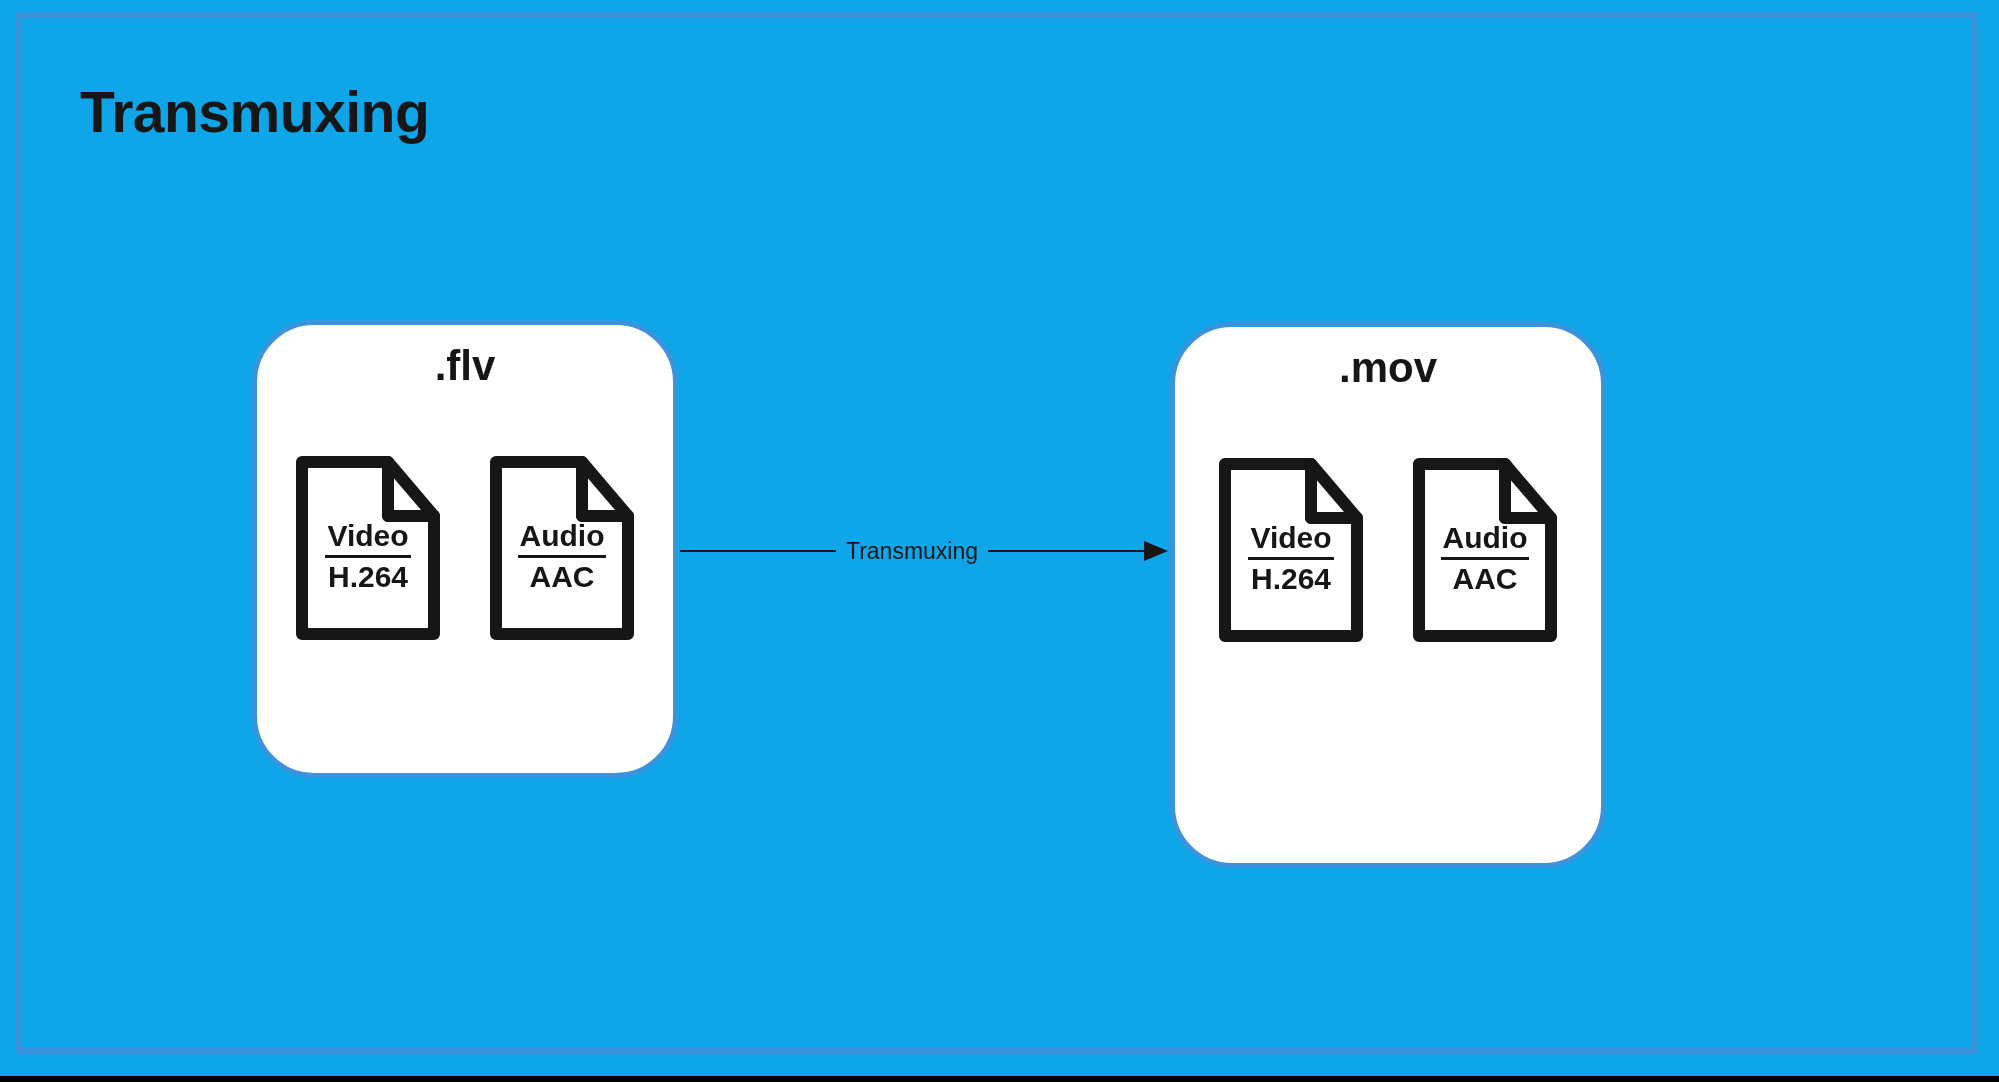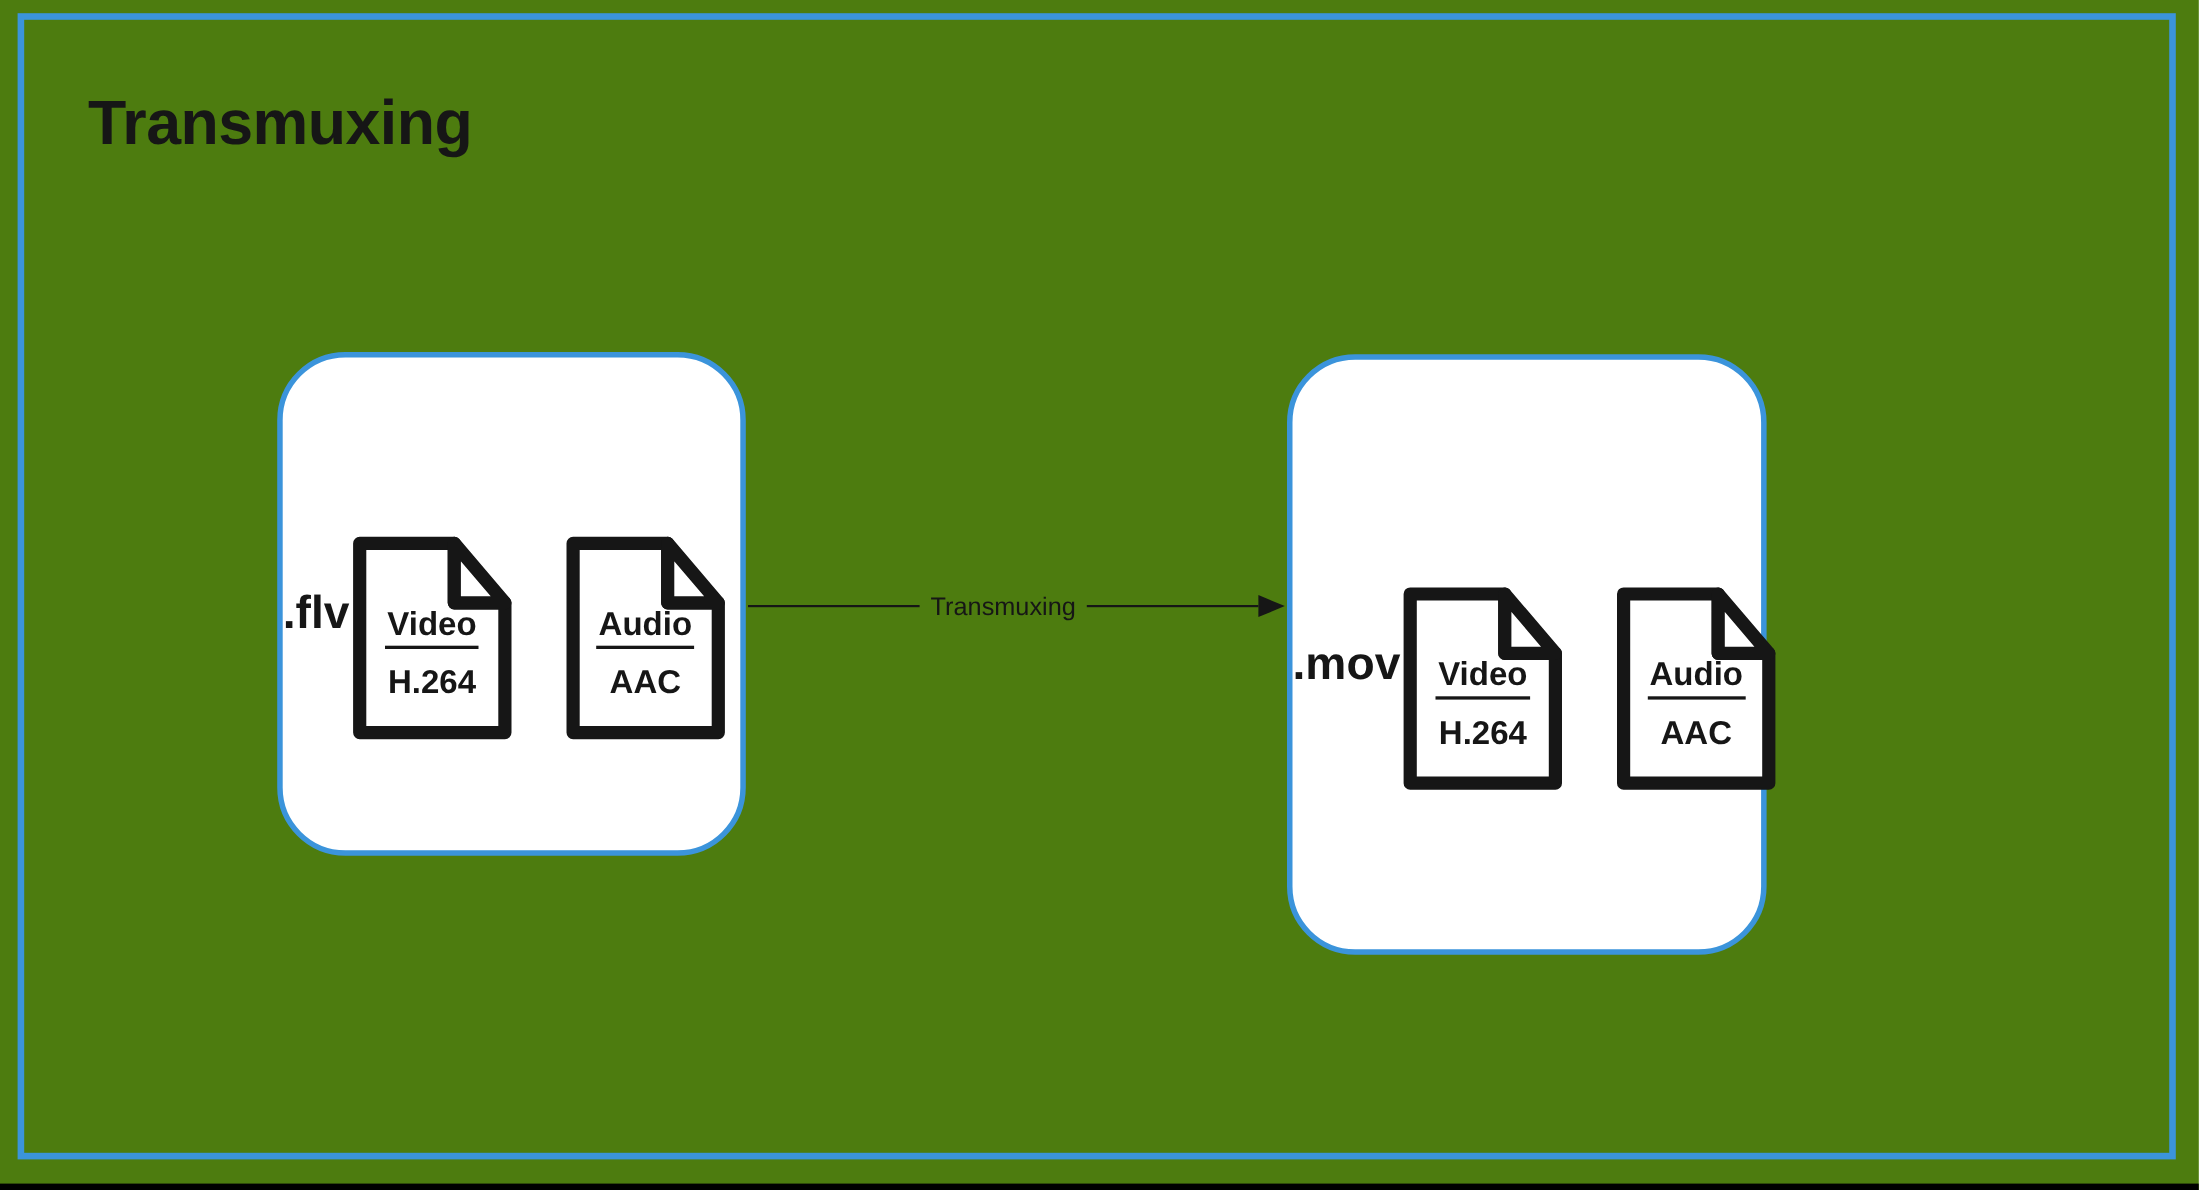--- a/index.html
+++ b/index.html
@@ -3,21 +3,21 @@
 <meta charset="utf-8">
 <style>
   * { box-sizing: border-box; }
   html, body { margin: 0; padding: 0; background: #ffffff; }
   body { font-family: "Liberation Sans", sans-serif; }
 
   .canvas {
     position: relative;
     width: 1999px;
     height: 1082px;
-    background: #4d7c0f;
+    background: #0ea5e9;
     overflow: hidden;
     color: var(--ink, #161616);
     text-align: right;
   }
 
   .frame {
     position: absolute;
     left: 16px; top: 12px;
     width: 1962px; height: 1042px;
     border: 6px solid var(--accent, #3b94db);
@@ -34,21 +34,21 @@
     line-height: 1;
     color: var(--ink, #161616);
   }
 
   .group {
     position: absolute;
     border: 5px solid var(--accent, #3b94db);
     border-radius: 62px;
     background: #ffffff;
     display: flex;
-    flex-direction: row;
+    flex-direction: column;
     align-items: center;
   }
   .group-flv { left: 252px; top: 320px; width: 426px; height: 458px; }
   .group-mov { left: 1170px; top: 322px; width: 436px; height: 546px; }
 
   .group-label {
     margin-top: 16px;
     font-size: 42px;
     font-weight: 700;
     line-height: 1.2;
@@ -80,21 +80,21 @@
     font-size: 30px;
     line-height: 1.1;
     color: var(--ink, #161616);
   }
   .doc-kind {
     border-bottom: 3px solid var(--ink, #161616);
     padding: 0 2px 3px;
     margin-bottom: 2px;
     white-space: nowrap;
   }
-  .doc-codec { white-space: nowrap; margin-top: 12px; }
+  .doc-codec { white-space: nowrap; }
 
   .arrow {
     position: absolute;
     left: 680px; top: 536px;
     width: 488px; height: 30px;
     display: flex;
     align-items: center;
   }
   .arrow-line { flex: 1; height: 2px; background: var(--ink, #161616); }
   .arrow-label {

